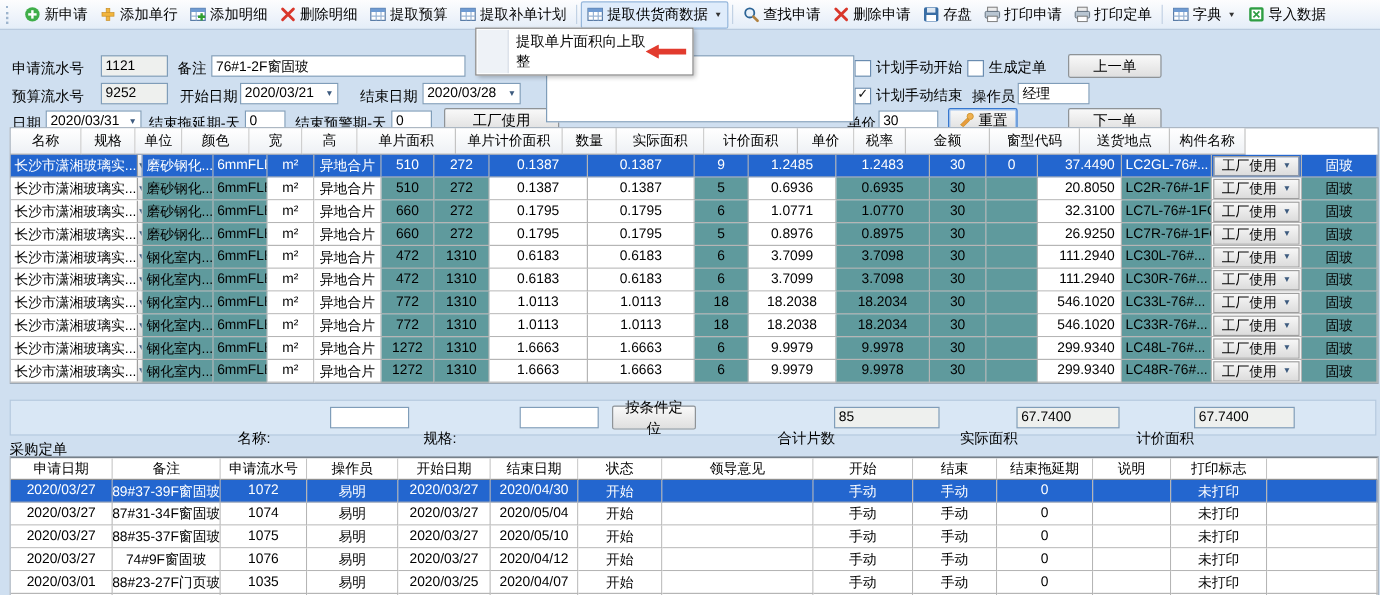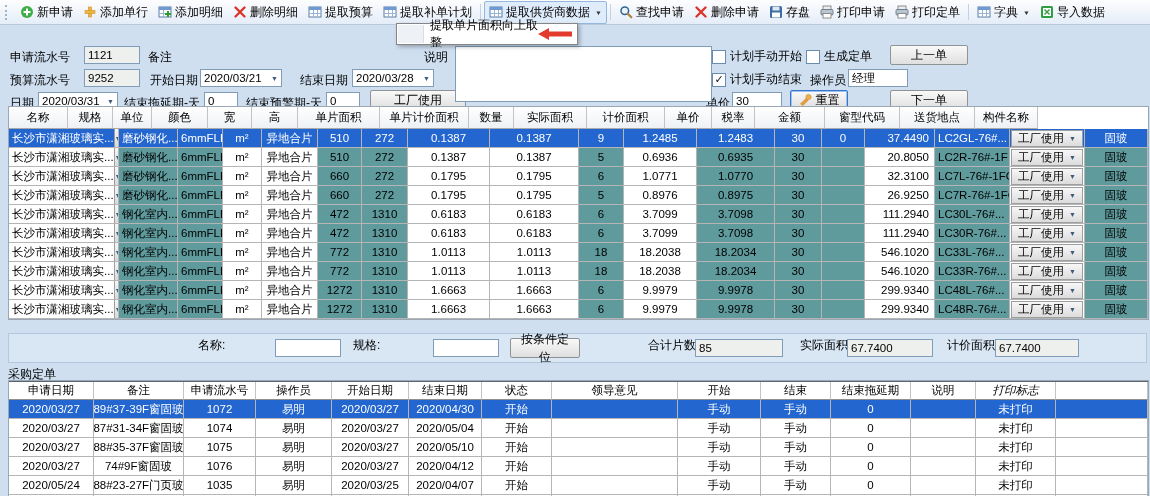--- a/index.html
+++ b/index.html
@@ -15,21 +15,21 @@
   .tb-btn.active{background:#dfecfb;border-color:#96b7db;}
   .tb-sep{width:1px;height:16px;background:#c2d2e4;margin:0 3px;}
   .tb-ic{width:14px;height:14px;display:inline-flex;}
   .tb-ic svg{width:14px;height:14px;}
   .caret{font-size:7px;color:#333;margin-left:2px;transform:scaleY(.9);}
   
   .menu{position:absolute;left:396px;top:23px;width:178px;background:#fff;border:1px solid #868686;
         box-shadow:2px 2px 4px rgba(0,0,0,.28);z-index:60;padding:1px;}
   .menu::before{content:'';position:absolute;left:1px;top:1px;bottom:1px;width:25px;
         background:#eef2f7;border-right:1px solid #d8dee6;}
-  .menu-item{position:relative;height:18px;display:flex;align-items:center;padding:0 4px 0 32px;}
+  .menu-item{position:relative;height:36px;display:flex;align-items:center;padding:0 4px 0 32px;}
   .menu-item.hl{background:#cfe3fb;border:1px solid #7da7d8;border-radius:2px;height:20px;}
   .menu-arrow{margin-left:auto;display:inline-flex;}
   
   .lbl{position:absolute;line-height:14px;}
   .inp{position:absolute;height:18px;box-sizing:border-box;border:1px solid #7f9db9;background:#fff;
        font:11.5px "Liberation Sans","DejaVu Sans",sans-serif;padding:0 3px;}
   .inp.gray{background:#eef0ee;}
   .combo{position:absolute;height:18px;box-sizing:border-box;border:1px solid #7f9db9;background:#fff;
        display:flex;align-items:center;font-size:11.5px;padding-left:3px;}
   .combo .arr{margin-left:auto;font-size:7px;color:#3c5a7e;padding:0 3px;}
@@ -60,21 +60,21 @@
           background:linear-gradient(#f7f7f7,#d9d9d9);border-left:1px solid #9e9e9e;color:#3c5a7e;font-size:7px;}
   .dropcell{flex:1;margin:1px;height:15px;display:flex;align-items:center;justify-content:center;
           background:linear-gradient(#f7f7f7,#dcdcdc);border:1px solid #9e9e9e;color:#000;font-size:11.5px;gap:2px;}
   .dropcell .arr{font-size:7px;color:#3c5a7e;margin-left:3px;}
   .o-header{display:flex;height:18px;border-top:1px solid #5a6570;}
   .o-h{box-sizing:border-box;border-right:1px solid #c3c3c3;border-bottom:1px solid #8f8f8f;background:#fff;
        display:flex;align-items:center;justify-content:center;font-size:11.5px;overflow:hidden;white-space:nowrap;}
   
   .filterbar{position:absolute;left:8px;top:333px;width:1139px;height:30px;box-sizing:border-box;
        background:#d9e7f5;border:1px solid #b3c8de;}
-  .filterbar .lbl{top:4px;}
+  .filterbar .lbl{top:24px;}
   .filterbar .inp{top:5px;}
   .section-title{position:absolute;left:8px;top:366px;}
 </style>
 </head>
 <body>
 
 <div class="app">
 
   <div class="toolbar">
     <div class="tb-grip"></div>
@@ -226,20 +226,21 @@
           </svg>
         </span>
         <span>导入数据</span>
       </div>
     </div>
 
 
   <div class="lbl" style="left:10px;top:50px">申请流水号</div>
   <input class="inp gray" style="left: 84px; top: 46px; width: 56px;" value="1121">
   <div class="lbl" style="left:148px;top:50px">备注</div>
+  <input class="inp" style="left: 176px; top: 46px; width: 212px;" value="76#1-2F窗固玻">
   <div class="lbl" style="left:424px;top:50px;z-index:1">说明</div>
   <textarea class="ta" style=""></textarea>
 
   <div class="lbl" style="left:10px;top:73px">预算流水号</div>
   <input class="inp gray" style="left: 84px; top: 69px; width: 56px;" value="9252">
   <div class="lbl" style="left:150px;top:73px">开始日期</div>
   <div class="combo" style="left:200px;top:69px;width:82px">
       <span>2020/03/21</span>
       <span class="arr">▼</span>
     </div>
@@ -601,21 +602,21 @@
         <div class="o-h" style="width: 72px;">申请流水号</div>
         <div class="o-h" style="width: 76px;">操作员</div>
         <div class="o-h" style="width: 77px;">开始日期</div>
         <div class="o-h" style="width: 73px;">结束日期</div>
         <div class="o-h" style="width: 70px;">状态</div>
         <div class="o-h" style="width: 126px;">领导意见</div>
         <div class="o-h" style="width: 83px;">开始</div>
         <div class="o-h" style="width: 70px;">结束</div>
         <div class="o-h" style="width: 80px;">结束拖延期</div>
         <div class="o-h" style="width: 65px;">说明</div>
-        <div class="o-h" style="width: 80px; font-style: italic;">打印标志</div>
+        <div class="o-h" style="width: 80px;">打印标志</div>
         <div class="o-h" style="width: 92px;"></div>
       </div>
       <div class="g-row sel">
         <div class="g-c" style="width: 85px;">2020/03/27</div>
         <div class="g-c" style="width: 90px;">89#37-39F窗固玻</div>
         <div class="g-c" style="width: 72px;">1072</div>
         <div class="g-c" style="width: 76px;">易明</div>
         <div class="g-c" style="width: 77px;">2020/03/27</div>
         <div class="g-c" style="width: 73px;">2020/04/30</div>
         <div class="g-c" style="width: 70px;">开始</div>
@@ -669,21 +670,21 @@
         <div class="g-c" style="width: 70px;">开始</div>
         <div class="g-c" style="width: 126px;"></div>
         <div class="g-c" style="width: 83px;">手动</div>
         <div class="g-c" style="width: 70px;">手动</div>
         <div class="g-c" style="width: 80px;">0</div>
         <div class="g-c" style="width: 65px;"></div>
         <div class="g-c" style="width: 80px;">未打印</div>
         <div class="g-c" style="width: 92px;"></div>
       </div>
       <div class="g-row">
-        <div class="g-c" style="width: 85px;">2020/05/24</div>
+        <div class="g-c" style="width: 85px;">2020/03/01</div>
         <div class="g-c" style="width: 90px;">88#23-27F门页玻</div>
         <div class="g-c" style="width: 72px;">1035</div>
         <div class="g-c" style="width: 76px;">易明</div>
         <div class="g-c" style="width: 77px;">2020/03/25</div>
         <div class="g-c" style="width: 73px;">2020/04/07</div>
         <div class="g-c" style="width: 70px;">开始</div>
         <div class="g-c" style="width: 126px;"></div>
         <div class="g-c" style="width: 83px;">手动</div>
         <div class="g-c" style="width: 70px;">手动</div>
         <div class="g-c" style="width: 80px;">0</div>

